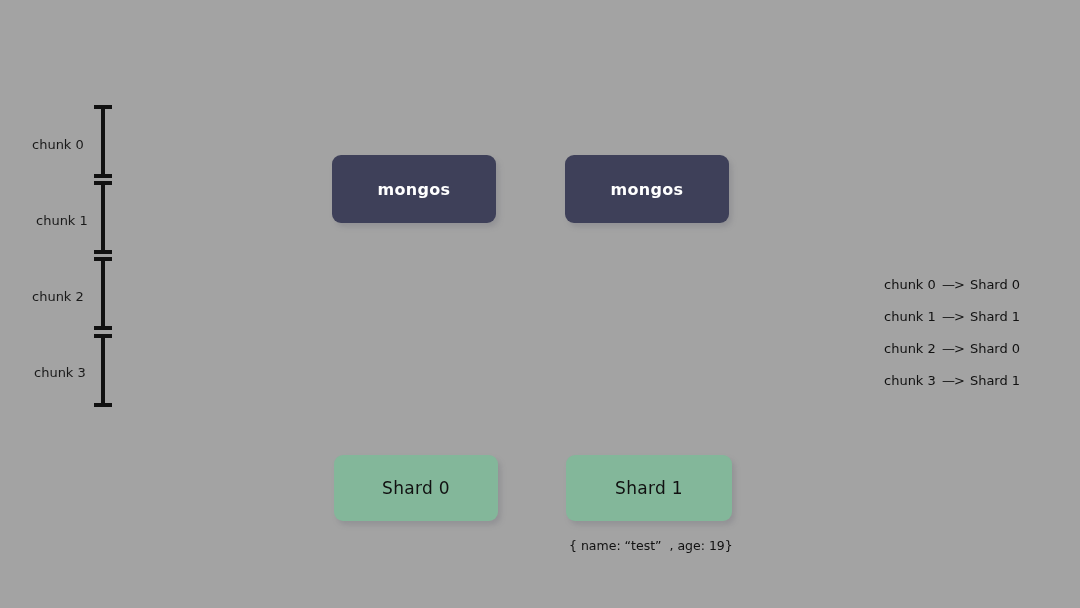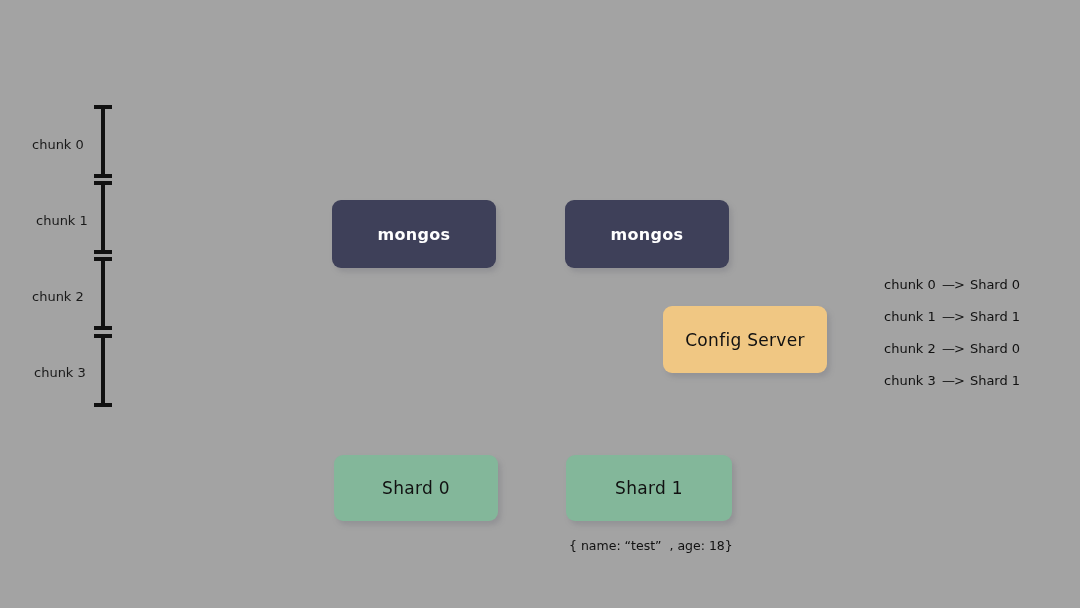--- a/index.html
+++ b/index.html
@@ -61,21 +61,20 @@
   }
   .node-box .node-text {
     font-family: "DejaVu Sans", sans-serif;
     font-size: 16px;
     font-weight: bold;
     letter-spacing: 0.3px;
     white-space: nowrap;
   }
   .node-box.mongos {
     background: #3E4059;
-    margin-top: 45px;
   }
   .node-box.mongos .node-text {
     color: #ffffff;
   }
   .node-box.shard {
     background: #83B79A;
   }
   .node-box.shard .node-text {
     color: #111111;
     font-weight: normal;
@@ -160,33 +159,30 @@
   </div>
 
   <div class="node-box mongos" style="left:332px; top:155px; width:164px; height:68px;">
     <span class="node-text">mongos</span>
   </div>
 
   <div class="node-box mongos" style="left:565px; top:155px; width:164px; height:68px;">
     <span class="node-text">mongos</span>
   </div>
 
-  <div class="node-box config" style="left:663px; top:306px; width:164px; height:67px;">
-    <span class="node-text">Config Server</span>
-  </div>
 
   <div class="node-box shard" style="left:334px; top:455px; width:164px; height:66px;">
     <span class="node-text">Shard 0</span>
   </div>
 
   <div class="node-box shard" style="left:566px; top:455px; width:166px; height:66px;">
     <span class="node-text">Shard 1</span>
   </div>
 
-  <div class="doc-text" style="left:569px; top:538px;">{ name: “test”  , age: 18}</div>
+  <div class="doc-text" style="left:569px; top:538px;">{ name: “test”  , age: 19}</div>
 
   <div class="mapping-list">
 
     <div class="mapping-row">
       <span class="m-chunk">chunk 0</span>
       <span class="m-arrow">—&gt;</span>
       <span class="m-shard">Shard 0</span>
     </div>
 
     <div class="mapping-row">

